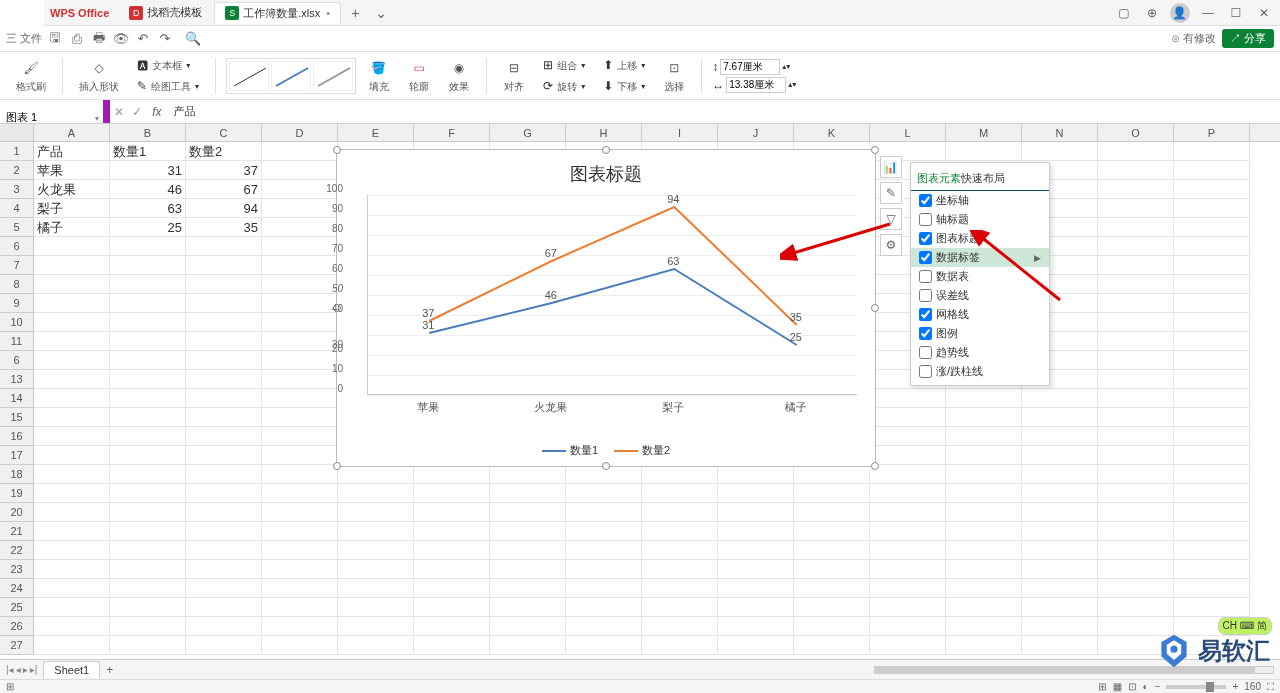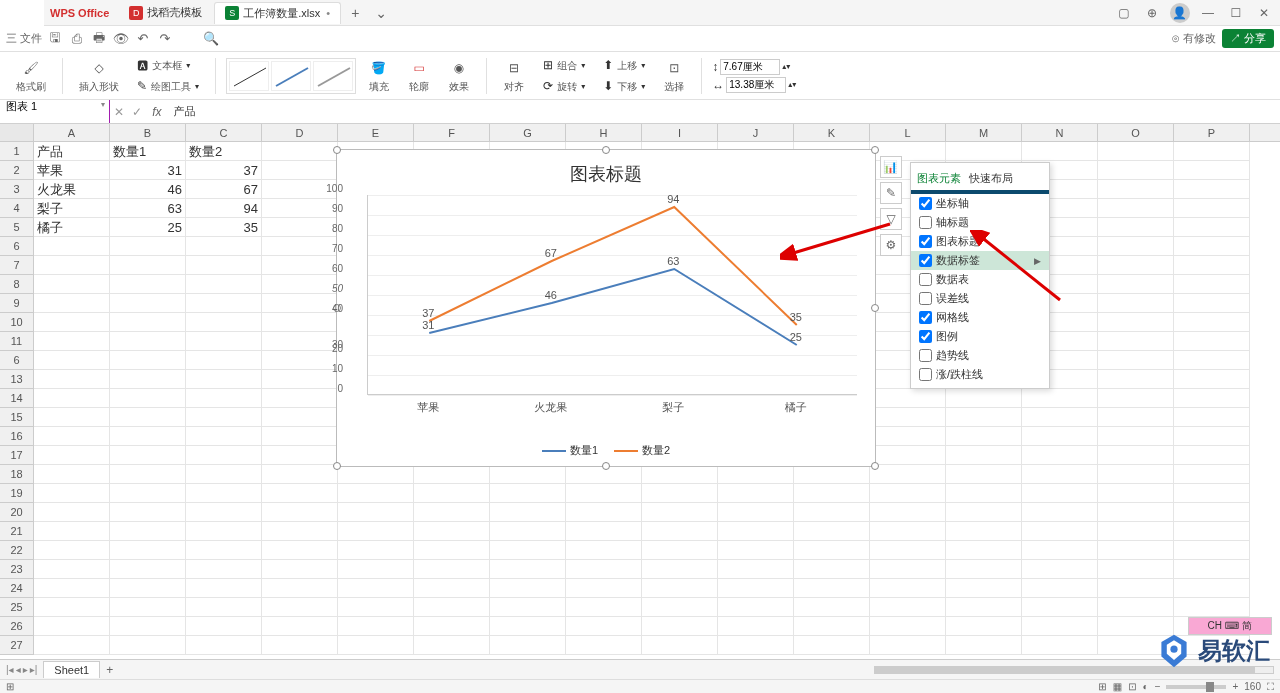--- a/index.html
+++ b/index.html
@@ -11,21 +11,21 @@
 .tab { display: flex; align-items: center; padding: 3px 10px; margin-right: 2px; font-size: 11px; border-radius: 3px 3px 0 0; height: 22px; }
 .tab.active { background: #fff; border: 1px solid #ddd; border-bottom: none; }
 .tab-icon { width: 14px; height: 14px; margin-right: 4px; display: inline-flex; align-items: center; justify-content: center; border-radius: 2px; font-size: 9px; color: #fff; }
 .tab-icon.red { background: #d32f2f; }
 .tab-icon.green { background: #0b8235; }
 .tab-plus { padding: 0 8px; color: #666; font-size: 14px; cursor: pointer; }
 .title-right { margin-left: auto; display: flex; align-items: center; gap: 8px; color: #666; }
 .title-btn { width: 20px; height: 20px; display: flex; align-items: center; justify-content: center; cursor: pointer; }
 
 
-.menubar { height: 26px; display: flex; align-items: center; padding: 0 6px; border-bottom: 1px solid #e0e0e0; gap: 18px; }
+.menubar { height: 26px; display: flex; align-items: center; padding: 0 6px; border-bottom: 1px solid #e0e0e0; }
 .menu-left { display: flex; align-items: center; gap: 4px; }
 .menu-icon { width: 18px; height: 18px; display: flex; align-items: center; justify-content: center; color: #666; cursor: pointer; font-size: 13px; }
 .menu-tabs { display: flex; margin-left: 20px; gap: 2px; }
 .menu-tab { padding: 4px 10px; font-size: 12px; cursor: pointer; }
 .menu-tab.green { color: #0b8235; }
 .menu-right { margin-left: auto; display: flex; align-items: center; gap: 6px; }
 .share-btn { background: #0b8235; color: #fff; padding: 2px 8px; border-radius: 3px; font-size: 11px; }
 
 
 .ribbon { height: 48px; display: flex; align-items: center; padding: 0 10px; border-bottom: 1px solid #e0e0e0; gap: 6px; }
@@ -36,21 +36,21 @@
 .ribbon-sep { width: 1px; height: 36px; background: #e0e0e0; margin: 0 4px; }
 .style-gallery { display: flex; gap: 2px; border: 1px solid #ddd; padding: 2px; }
 .style-item { width: 40px; height: 30px; border: 1px solid #eee; position: relative; }
 .style-item svg { width: 100%; height: 100%; }
 .dim-box { display: flex; flex-direction: column; gap: 2px; }
 .dim-row { display: flex; align-items: center; gap: 2px; }
 .dim-input { width: 60px; height: 16px; border: 1px solid #ccc; font-size: 10px; padding: 0 2px; }
 
 
 .formulabar { height: 24px; display: flex; align-items: center; border-bottom: 1px solid #d0d0d0; }
-.name-box { width: 110px; border-right: 1px solid #a21caf; padding: 0 6px; display: flex; align-items: flex-start; height: 100%; position: relative; }
+.name-box { width: 110px; border-right: 7px solid #a21caf; padding: 0 6px; display: flex; align-items: flex-end; height: 100%; position: relative; }
 .name-box select, .name-box input { border: none; width: 100%; font-size: 11px; outline: none; }
 .fx-btn { padding: 0 6px; color: #666; font-style: italic; }
 .formula-input { flex: 1; padding: 0 6px; font-size: 11px; }
 
 
 .grid-container { position: relative; height: 590px; overflow: hidden; }
 .col-headers { display: flex; height: 18px; background: #f0f0f0; border-bottom: 1px solid #ccc; }
 .corner { width: 34px; border-right: 1px solid #ccc; background: #e8e8e8; }
 .col-h { width: 76px; text-align: center; border-right: 1px solid #ccc; font-size: 11px; line-height: 18px; color: #555; }
 .grid-body { display: flex; }
@@ -76,21 +76,21 @@
 .legend { position: absolute; bottom: 8px; left: 0; width: 100%; display: flex; justify-content: center; gap: 16px; font-size: 11px; font-family: "SimSun", serif; }
 .legend-item { display: flex; align-items: center; gap: 4px; }
 .legend-line { width: 24px; height: 2px; }
 
 
 .chart-side { position: absolute; left: 880px; top: 32px; display: flex; flex-direction: column; gap: 4px; }
 .side-btn { width: 22px; height: 22px; border: 1px solid #ccc; background: #fff; display: flex; align-items: center; justify-content: center; font-size: 12px; color: #666; cursor: pointer; }
 
 
 .popup { position: absolute; left: 910px; top: 38px; width: 140px; background: #fff; border: 1px solid #ccc; box-shadow: 2px 2px 6px rgba(0,0,0,0.15); padding: 4px 0; font-size: 11px; }
-.popup-tabs { display: flex; border-bottom: 4px solid #0c4a6e; padding: 2px 6px; gap: 8px; }
+.popup-tabs { display: flex; border-bottom: 1px solid #0c4a6e; padding: 2px 6px; }
 .popup-tab { cursor: pointer; padding: 2px 0; }
 .popup-tab.active { color: #0b8235; }
 .popup-item { display: flex; align-items: center; padding: 2px 8px; cursor: pointer; position: relative; }
 .popup-item.hl { background: #cde6d8; }
 .popup-item input { margin-right: 4px; }
 .popup-arrow { margin-left: auto; font-size: 9px; color: #666; }
 
 
 .red-arrow { position: absolute; pointer-events: none; }
 
@@ -103,21 +103,21 @@
 
 .statusbar { position: absolute; bottom: 0; left: 0; right: 0; height: 14px; background: #f5f5f5; border-top: 1px solid #ddd; display: flex; align-items: center; padding: 0 6px; font-size: 10px; color: #666; }
 .status-right { margin-left: auto; display: flex; align-items: center; gap: 6px; }
 
 
 .watermark { position: absolute; right: 10px; bottom: 24px; display: flex; align-items: center; gap: 6px; }
 .wm-icon { width: 36px; height: 36px; }
 .wm-text { font-size: 24px; font-weight: bold; color: #2a4a7a; }
 
 
-.ime { position: absolute; right: 8px; bottom: 58px; border: 1px solid #ccc; background: #f9a8d4; padding: 1px 19px; font-size: 10px; border-radius: 0; }
+.ime { position: absolute; right: 8px; bottom: 58px; border: 1px solid #ccc; background: #bef264; padding: 1px 4px; font-size: 10px; border-radius: 7px; }
 </style>
 </head>
 <body>
 
 <div class="titlebar">
   <span class="app-logo">WPS Office</span>
   <div class="tab">
     <span class="tab-icon red">D</span>
     <span>找稻壳模板</span>
   </div>

